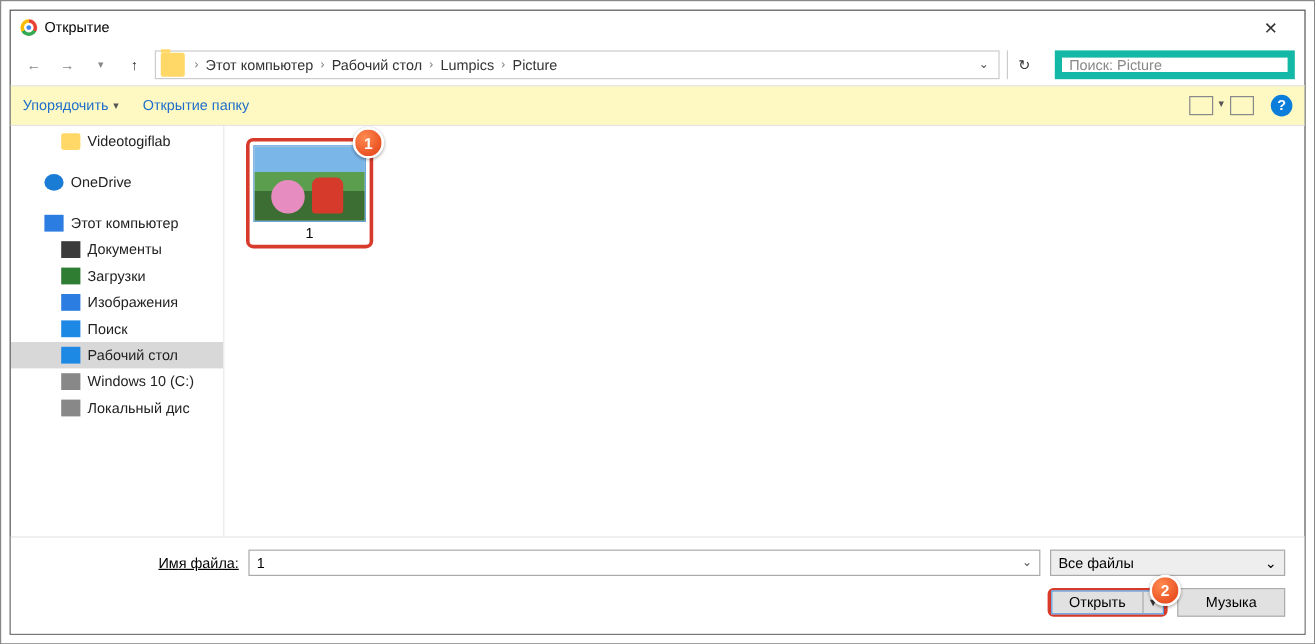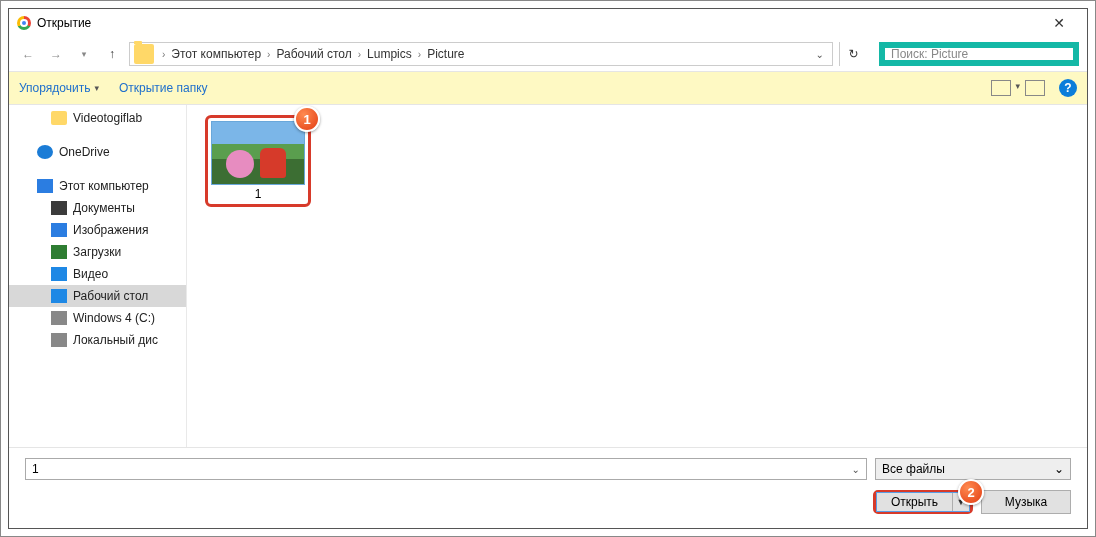--- a/index.html
+++ b/index.html
@@ -134,56 +134,57 @@
         <div class="side-blank"></div>
         <div class="side-item">
           <div class="si-icon ico-pc"></div>
           <span>Этот компьютер</span>
         </div>
         <div class="side-item ind1">
           <div class="si-icon ico-docs"></div>
           <span>Документы</span>
         </div>
         <div class="side-item ind1">
+          <div class="si-icon ico-dl"></div>
+          <span>Загрузки</span>
+        </div>
+        <div class="side-item ind1">
           <div class="si-icon ico-pic"></div>
           <span>Изображения</span>
         </div>
         <div class="side-item ind1">
-          <div class="si-icon ico-dl"></div>
-          <span>Загрузки</span>
-        </div>
-        <div class="side-item ind1">
           <div class="si-icon ico-music"></div>
-          <span>Видео</span>
+          <span>Поиск</span>
         </div>
         <div class="side-item ind1 sel">
           <div class="si-icon ico-desk"></div>
           <span>Рабочий стол</span>
         </div>
         <div class="side-item ind1">
           <div class="si-icon ico-disk"></div>
-          <span>Windows 4 (C:)</span>
+          <span>Windows 10 (C:)</span>
         </div>
         <div class="side-item ind1">
           <div class="si-icon ico-disk"></div>
           <span>Локальный дис</span>
         </div>
         <div class="side-blank"></div>
       </div>
     <div class="content">
       <div class="thumb">
         <div class="thumb-inner"></div>
         <div class="thumb-cap">1</div>
         <div class="callout c1">1</div>
       </div>
     </div>
   </div>
 
   <div class="footer">
     <div class="row">
+      <label><span id="fl-pre">И</span><span id="fl-u" style="text-decoration:underline;">м</span><span id="fl-post">я файла:</span></label>
       <div class="fname">
         <span>1</span>
         <span class="dd">⌄</span>
       </div>
       <div class="ftype">
         <span>Все файлы</span>
         <span class="dd">⌄</span>
       </div>
     </div>
     <div class="btnrow">

